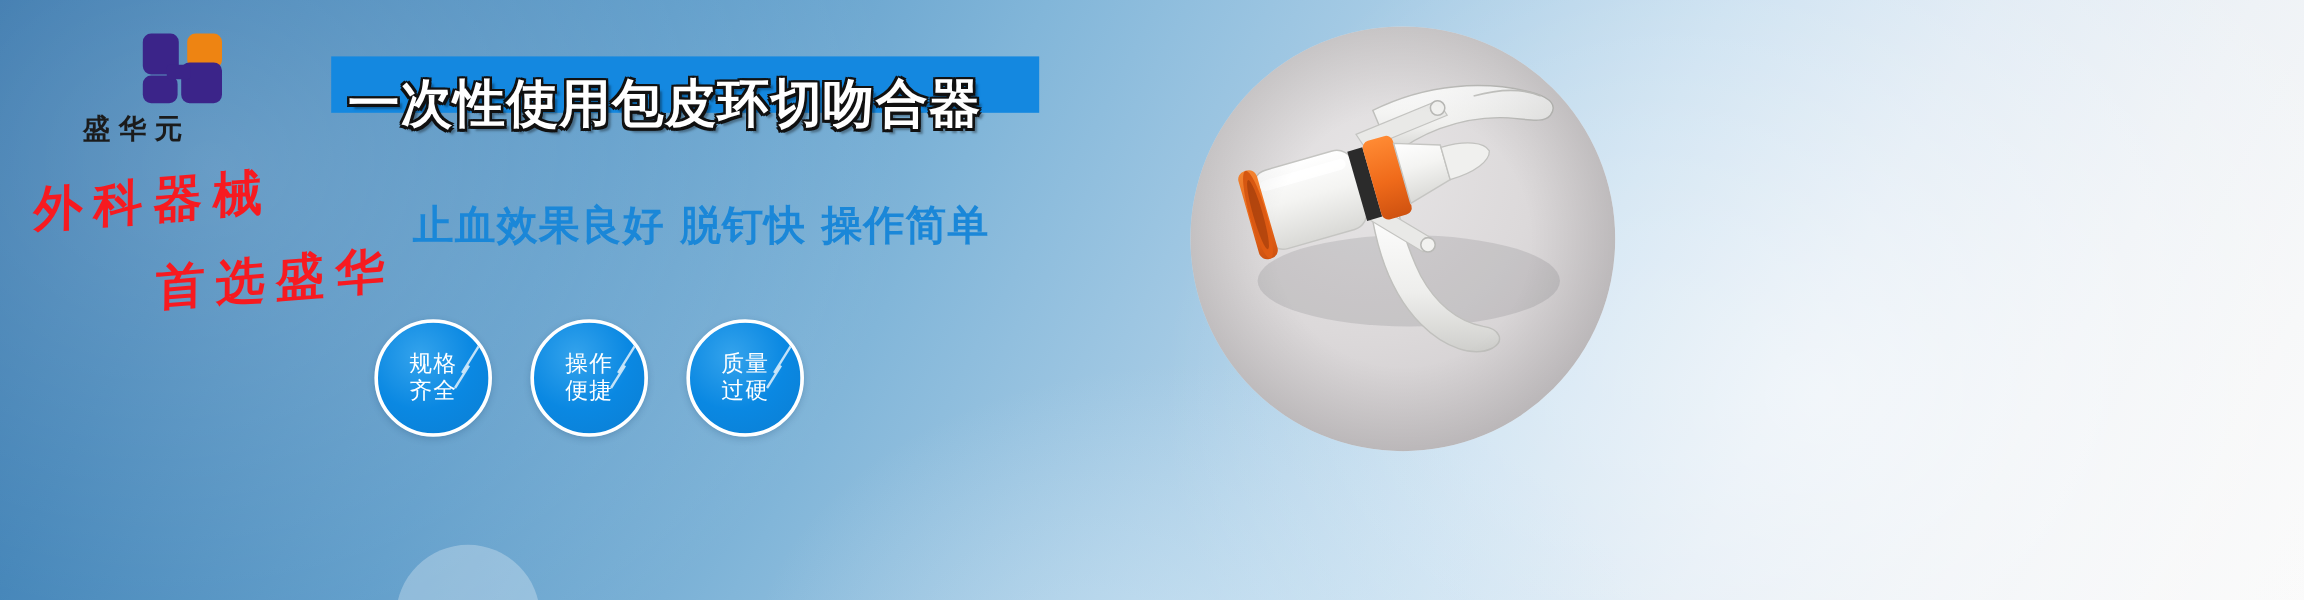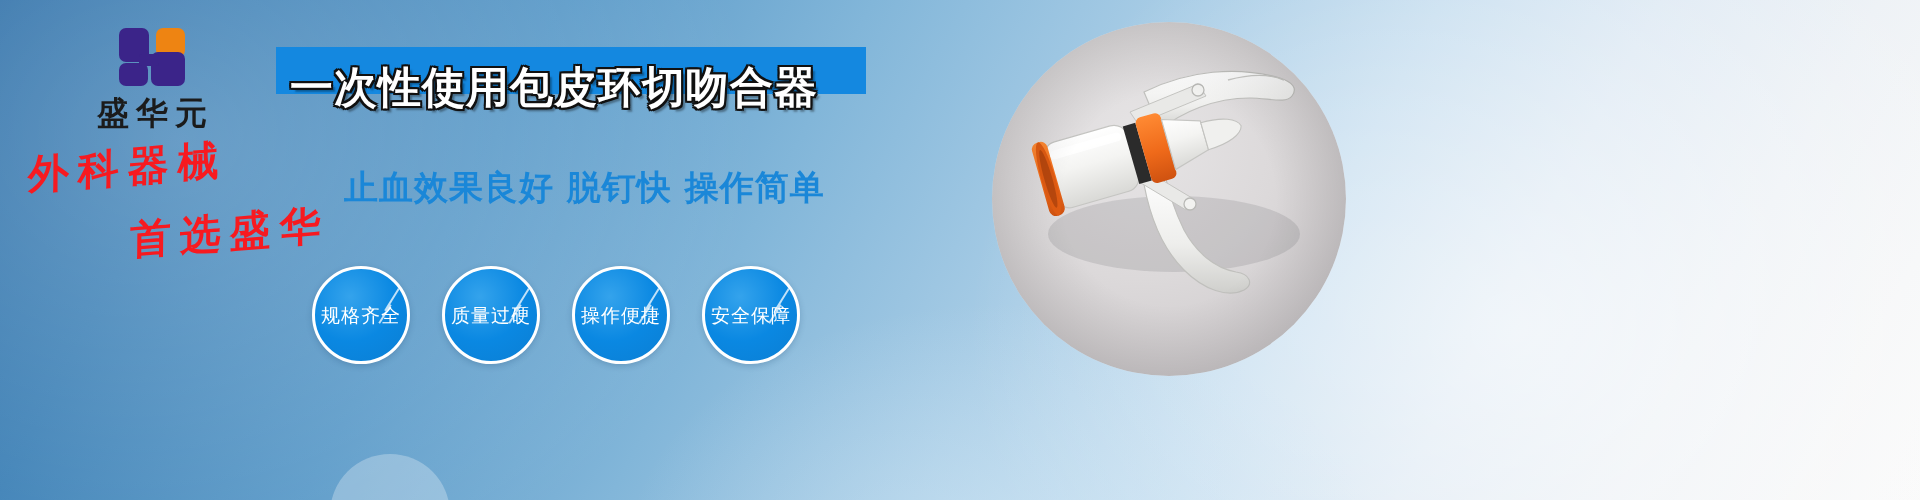--- a/index.html
+++ b/index.html
@@ -97,22 +97,21 @@
     background: #3b2489;
   }
   .lm-5 { 
     left: 20px; top: 26px;
     width: 20px; height: 12px;
     background: #3b2489;
     border-radius: 3px;
   }
   .logo-text {
     margin-top: 6px;
-    text-align: center;
-    font-size: 32px;
+    font-size: 23px;
     font-weight: bold;
     color: #1b1b1b;
     letter-spacing: 7px;
     text-indent: 7px;
     font-family: "DejaVu Sans", "Liberation Sans", sans-serif;
   }
 
   
   .callig {
     position: absolute;
@@ -190,21 +189,21 @@
   }
   .circle {
     position: relative;
     width: 92px;
     height: 92px;
     border-radius: 50%;
     background: radial-gradient(circle at 38% 30%, #34a3ec 0%, #0a88e2 52%, #0b7ed3 100%);
     border: 3px solid #ffffff;
     box-shadow: 0 2px 6px rgba(20,60,100,0.22);
     display: flex;
-    flex-direction: row;
+    flex-direction: column;
     align-items: center;
     justify-content: center;
     overflow: hidden;
   }
   .circle .slash {
     position: absolute;
     right: 13px;
     top: 14px;
     width: 2px;
     height: 30px;
@@ -286,34 +285,28 @@
   <div class="circles">
     <div class="circle">
       <span class="slash"></span>
       <span class="slash s2"></span>
       <span class="circle-line">规格</span>
       <span class="circle-line">齐全</span>
     </div>
     <div class="circle">
       <span class="slash"></span>
       <span class="slash s2"></span>
-      <span class="circle-line">质量</span>
-      <span class="circle-line">过硬</span>
-    </div>
-    <div class="circle">
-      <span class="slash"></span>
-      <span class="slash s2"></span>
       <span class="circle-line">操作</span>
       <span class="circle-line">便捷</span>
     </div>
     <div class="circle">
       <span class="slash"></span>
       <span class="slash s2"></span>
-      <span class="circle-line">安全</span>
-      <span class="circle-line">保障</span>
+      <span class="circle-line">质量</span>
+      <span class="circle-line">过硬</span>
     </div>
   </div>
 
   <div class="product">
     <svg class="prod-stage" viewBox="0 0 354 354">
       <defs>
         <linearGradient id="bodyG" x1="0" y1="0" x2="0" y2="1">
           <stop offset="0%" stop-color="#ffffff"></stop>
           <stop offset="45%" stop-color="#f4f4f2"></stop>
           <stop offset="100%" stop-color="#d9d9d6"></stop>

